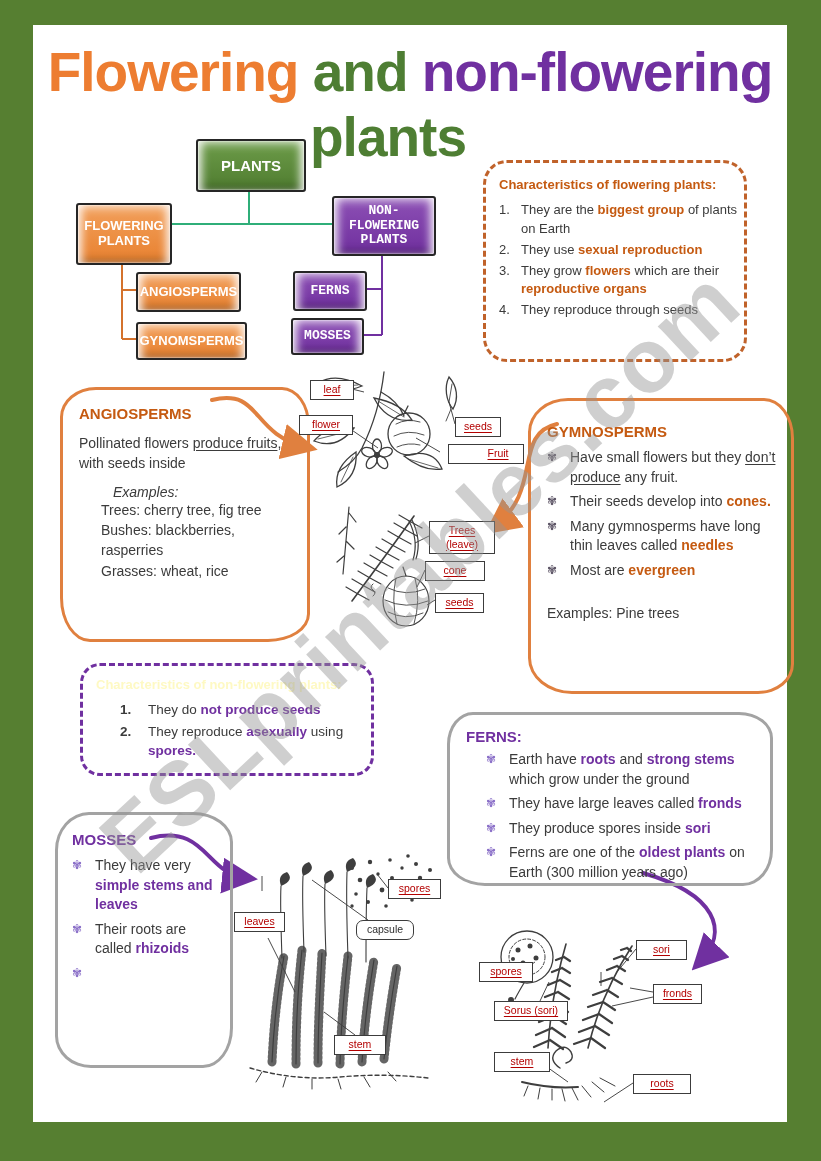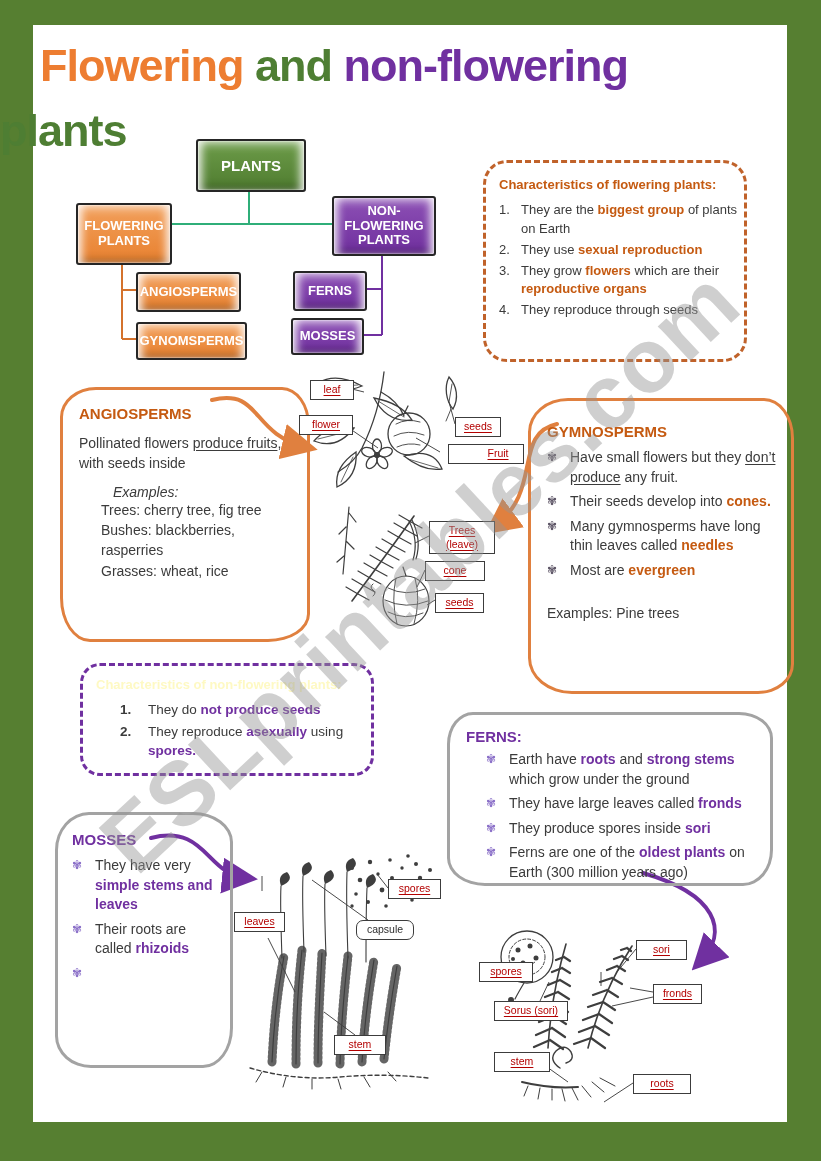--- a/index.html
+++ b/index.html
@@ -2,39 +2,39 @@
 <html><head>
 <meta charset="utf-8">
 <style>
   html,body{margin:0;padding:0;}
   body{font-family:"Liberation Sans",sans-serif;}
   .page{position:relative;width:821px;height:1161px;background:#567f31;overflow:hidden;}
   .sheet{position:absolute;left:33px;top:25px;width:754px;height:1097px;background:#ffffff;}
   .overlay{position:absolute;left:0;top:0;width:821px;height:1161px;z-index:10;pointer-events:none;}
 
   
-  .title{position:absolute;text-align:left;font-weight:bold;font-size:45px;letter-spacing:-1px;z-index:20;}
+  .title{position:absolute;text-align:center;font-weight:bold;font-size:55px;letter-spacing:-1px;z-index:20;}
   .t1{left:40px;top:40px;width:740px;}
   .t2{left:0px;top:105px;width:776px;}
   .t-orange{color:#ed7d31;}
   .t-green{color:#4e7e33;}
   .t-purple{color:#7030a0;}
 
   
   .node{position:absolute;z-index:20;display:flex;align-items:center;justify-content:center;
         text-align:center;color:#fff;font-weight:bold;border:2px solid #262626;border-radius:3px;
         white-space:pre-line;line-height:1.15;
         box-shadow:inset 0 0 0 1px rgba(255,255,255,.25),
                    inset 8px 0 9px -4px rgba(255,255,255,.85),
                    inset -8px 0 9px -4px rgba(255,255,255,.85),
                    inset 0 8px 9px -4px rgba(255,255,255,.5),
                    inset 0 -8px 9px -5px rgba(0,0,0,.3);}
   .node-green{background:linear-gradient(180deg,#6d9c49,#4f7c30);}
   .node-orange{background:linear-gradient(180deg,#f2a05c,#e8812f);}
-  .node-purple{background:linear-gradient(180deg,#8d50b5,#6f2f9e);}
+  .node-purple{background:linear-gradient(180deg,#8d50b5,#6f2f9e);font-family:Liberation Mono, monospace;}
 
   
   .dash-box{position:absolute;z-index:20;border-radius:24px;}
   .dash-orange{border:3px dashed #c0622a;}
   .dash-purple{border:3px dashed #7030a0;}
   .dash-title{font-weight:bold;font-size:13px;white-space:nowrap;}
   .dash-title.o{color:#c55a11;}
   .dash-title.p{color:#fef9c3;}
   .char-item{display:flex;font-size:13px;color:#3b3b3b;line-height:1.45;margin-top:2px;}
   .char-item .num{flex:0 0 22px;}

